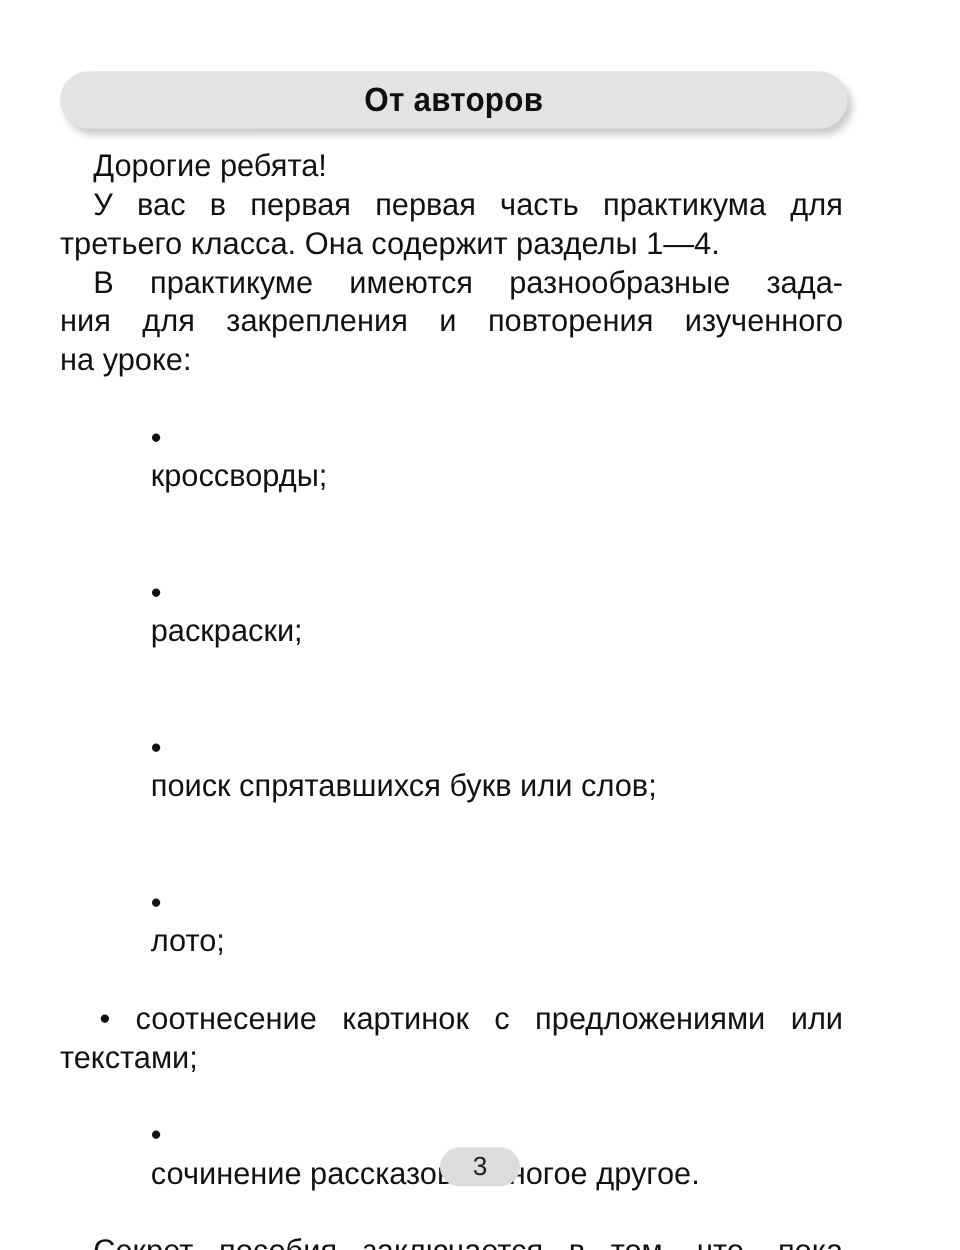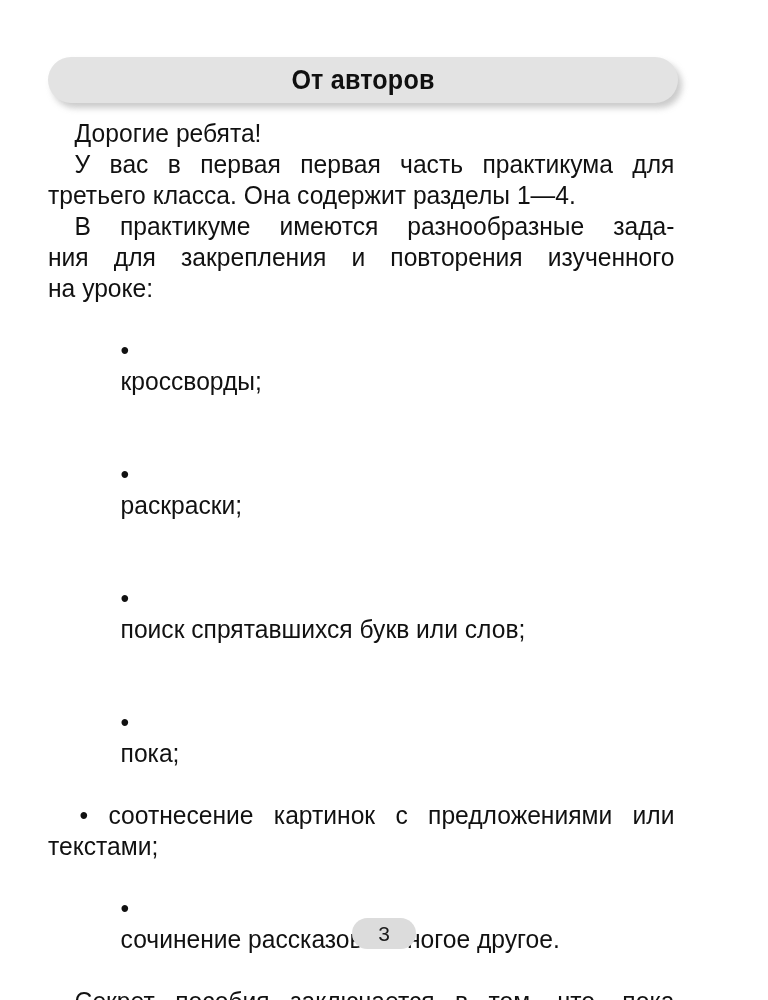--- a/index.html
+++ b/index.html
@@ -170,21 +170,21 @@
     <div class="tline bullet-indent">
       <span>•</span>
       <span>раскраски;</span>
     </div>
     <div class="tline bullet-indent">
       <span>•</span>
       <span>поиск спрятавшихся букв или слов;</span>
     </div>
     <div class="tline bullet-indent">
       <span>•</span>
-      <span>пока;</span>
+      <span>лото;</span>
     </div>
 
     <div class="tline just">
       <span style="padding-left:32px">•</span>
       <span>соотнесение</span>
       <span>картинок</span>
       <span>с</span>
       <span>предложениями</span>
       <span>или</span>
     </div>

